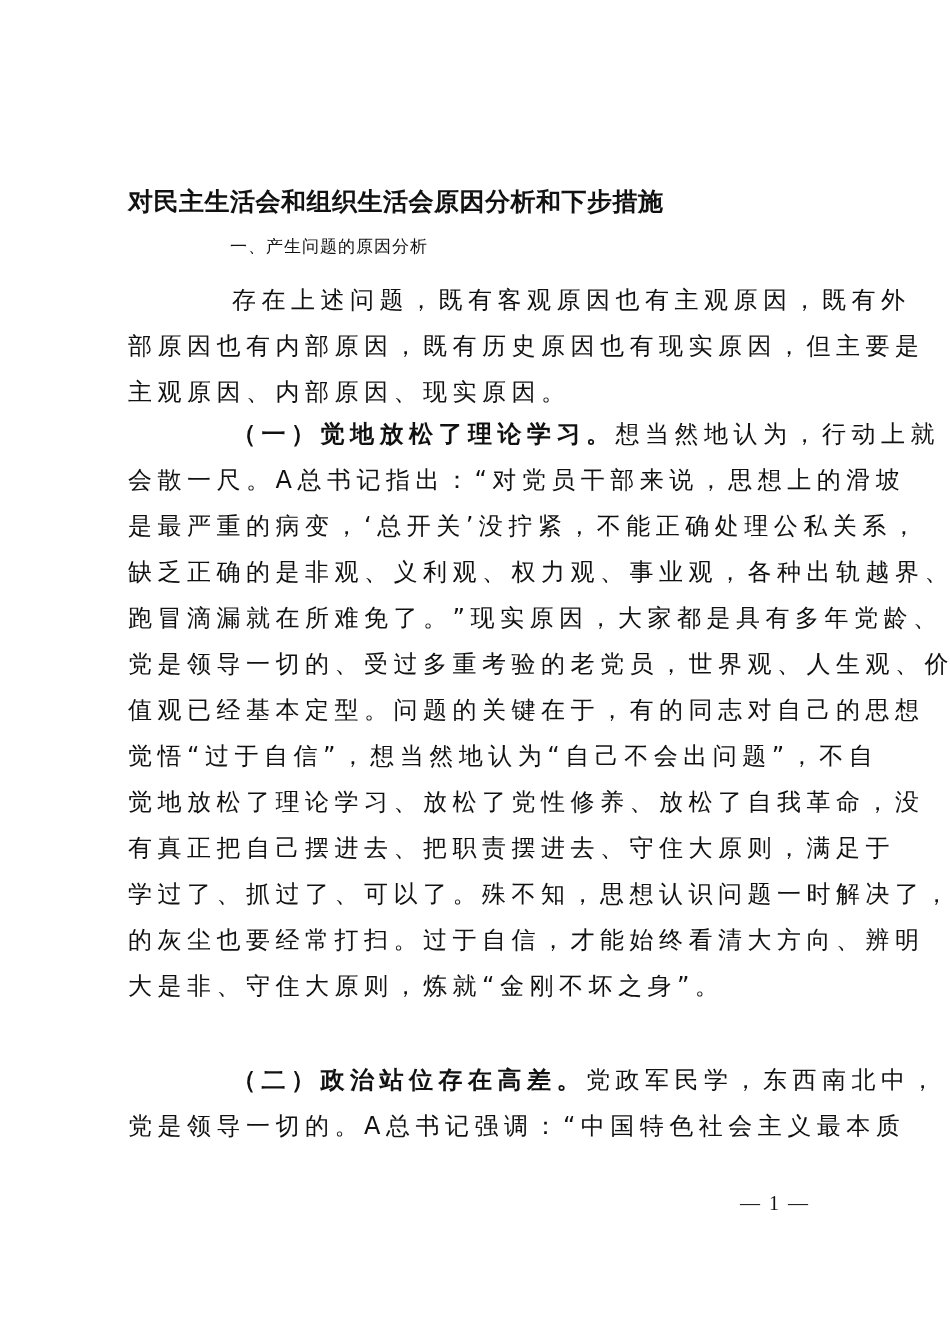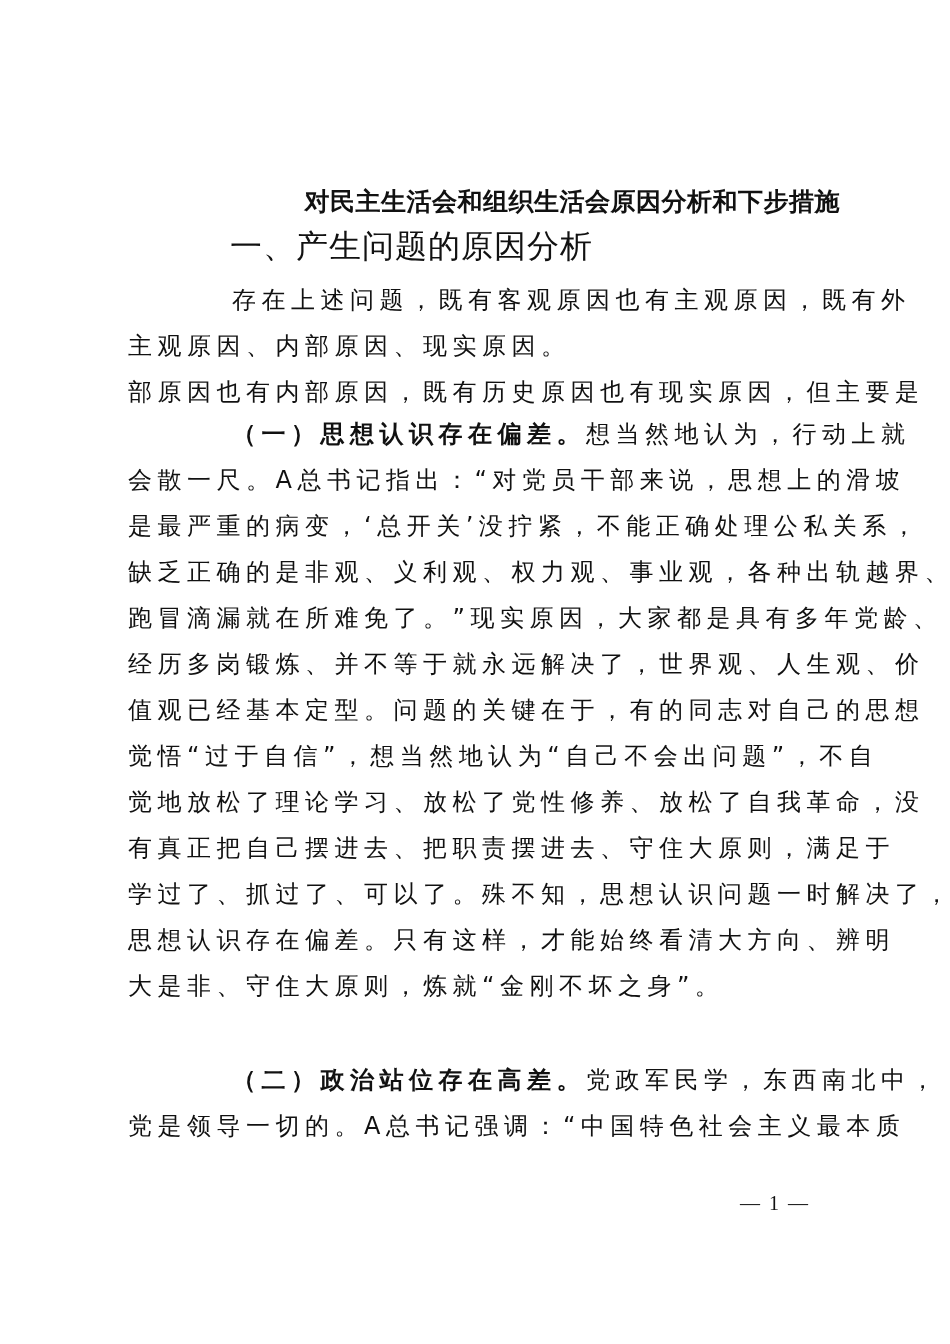--- a/index.html
+++ b/index.html
@@ -1,22 +1,22 @@
 <!DOCTYPE html>
 <html><head>
 <meta charset="utf-8">
 <style>
   html, body { margin: 0; padding: 0; background: #ffffff; }
   body { width: 950px; height: 1344px; position: relative; overflow: hidden;
          font-family: "DejaVu Serif", "Liberation Serif", serif; color: #111; }
   .page { position: absolute; left: 0; top: 0; width: 950px; height: 1344px; background: #fff; }
-  .title { position: absolute; left: 128px; width: 712px; top: 184px; text-align: right;
+  .title { position: absolute; left: 128px; width: 712px; top: 184px; text-align: left;
            font-size: 25px; font-weight: bold; line-height: 36px; letter-spacing: 0.5px;
            font-family: "DejaVu Serif", serif; }
-  .heading1 { position: absolute; left: 230px; top: 228px; font-size: 32px; line-height: 36px;
+  .heading1 { position: absolute; left: 230px; top: 228px; font-size: 17px; line-height: 36px;
               font-family: "DejaVu Sans", sans-serif; letter-spacing: 1px; }
   .body { position: absolute; left: 128px; width: 712px; font-size: 24px; line-height: 46px;
           letter-spacing: 5.5px; text-align: justify; font-family: "DejaVu Sans", sans-serif; }
   .line { display: block; white-space: nowrap; height: 46px; }
   .indent { padding-left: 104px; }
   .indent-big { padding-left: 104px; }
   .bold { font-weight: bold; font-family: "DejaVu Serif", serif; }
   .page-number { position: absolute; left: 740px; top: 1192px; font-size: 20px;
                  font-family: "Liberation Serif", serif; letter-spacing: 2px; }
 </style>
@@ -24,37 +24,37 @@
 <body>
 
 <div class="page">
 
   <div class="title">对民主生活会和组织生活会原因分析和下步措施</div>
 
   <div class="heading1">一、产生问题的原因分析</div>
 
   <div class="body" style="top:277px;">
     <span class="line indent">存在上述问题，既有客观原因也有主观原因，既有外</span>
+    <span class="line">部原因也有内部原因，既有历史原因也有现实原因，但主要是</span>
     <span class="line">主观原因、内部原因、现实原因。</span>
-    <span class="line">部原因也有内部原因，既有历史原因也有现实原因，但主要是</span>
   </div>
 
   <div class="body" style="top:411px;">
-    <span class="line indent-big"><span class="bold">（一）思想认识存在偏差。</span><span>想当然地认为，行动上就</span></span>
+    <span class="line indent-big"><span class="bold">（一）觉地放松了理论学习。</span><span>想当然地认为，行动上就</span></span>
     <span class="line">会散一尺。A总书记指出：“对党员干部来说，思想上的滑坡</span>
     <span class="line">是最严重的病变，‘总开关’没拧紧，不能正确处理公私关系，</span>
     <span class="line">缺乏正确的是非观、义利观、权力观、事业观，各种出轨越界、</span>
     <span class="line">跑冒滴漏就在所难免了。”现实原因，大家都是具有多年党龄、</span>
-    <span class="line">经历多岗锻炼、并不等于就永远解决了，世界观、人生观、价</span>
+    <span class="line">党是领导一切的、受过多重考验的老党员，世界观、人生观、价</span>
     <span class="line">值观已经基本定型。问题的关键在于，有的同志对自己的思想</span>
     <span class="line">觉悟“过于自信”，想当然地认为“自己不会出问题”，不自</span>
     <span class="line">觉地放松了理论学习、放松了党性修养、放松了自我革命，没</span>
     <span class="line">有真正把自己摆进去、把职责摆进去、守住大原则，满足于</span>
     <span class="line">学过了、抓过了、可以了。殊不知，思想认识问题一时解决了，</span>
-    <span class="line">思想认识存在偏差。只有这样，才能始终看清大方向、辨明</span>
+    <span class="line">的灰尘也要经常打扫。过于自信，才能始终看清大方向、辨明</span>
     <span class="line">大是非、守住大原则，炼就“金刚不坏之身”。</span>
   </div>
 
   <div class="body" style="top:1057px;">
     <span class="line indent-big"><span class="bold">（二）政治站位存在高差。</span><span>党政军民学，东西南北中，</span></span>
     <span class="line">党是领导一切的。A总书记强调：“中国特色社会主义最本质</span>
   </div>
 
   <div class="page-number">— 1 —</div>
 

